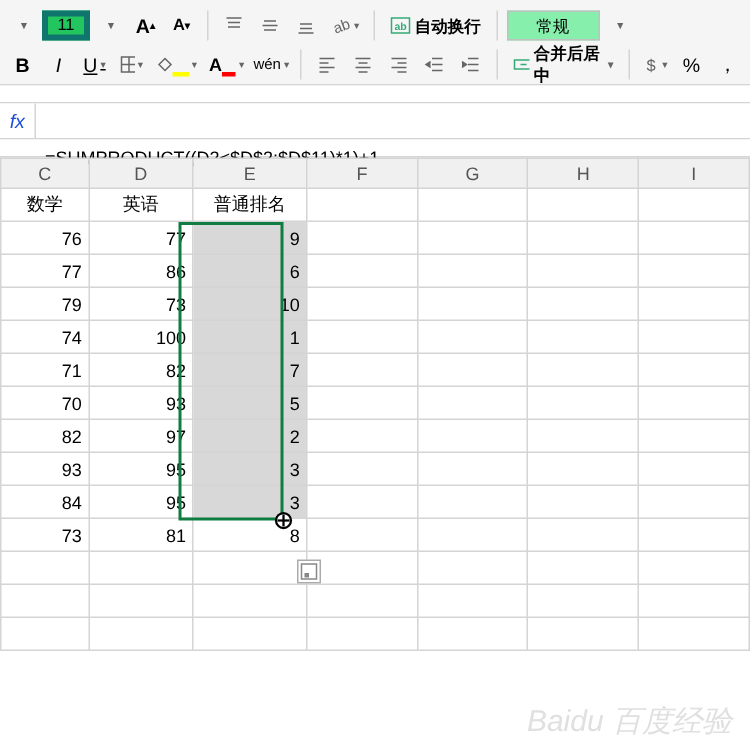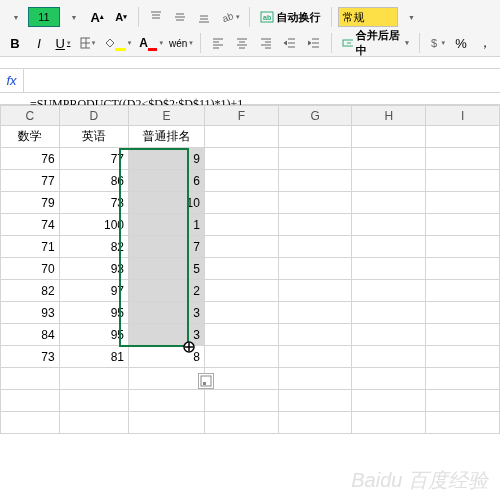--- a/index.html
+++ b/index.html
@@ -3,36 +3,36 @@
 <meta charset="utf-8">
 <style>
   * { box-sizing: border-box; margin: 0; padding: 0; }
   body { font-family: "Microsoft YaHei", Arial, sans-serif; font-size: 12px; background: #fff; width: 500px; height: 500px; overflow: hidden; position: relative; }
   
   
   .ribbon { background: #f5f5f5; border-bottom: 1px solid #d4d4d4; padding: 4px 0 0 0; }
   .ribbon-row { display: flex; align-items: center; height: 26px; padding: 0 4px; gap: 2px; }
   .rbtn { display: inline-flex; align-items: center; justify-content: center; min-width: 22px; height: 22px; padding: 0 3px; cursor: pointer; border-radius: 2px; }
   .sep { width: 1px; height: 20px; background: #d4d4d4; margin: 0 4px; }
-  .font-size { width: 32px; height: 20px; border: 1px solid #0f766e; text-align: center; font-size: 11px; background: #22c55e; display: inline-flex; align-items: center; justify-content: center; }
+  .font-size { width: 32px; height: 20px; border: 4px solid #0f766e; text-align: center; font-size: 11px; background: #22c55e; display: inline-flex; align-items: center; justify-content: center; }
   .dd-arrow { font-size: 7px; color: #666; margin-left: 2px; }
   .color-bar { display: inline-block; width: 14px; height: 3px; position: relative; top: 6px; }
   .ribbon-groups { display: flex; border-top: 1px solid #e0e0e0; }
   .ribbon-group { flex: 0 0 auto; text-align: center; font-size: 11px; color: #666; padding: 4px 0; border-right: 1px solid #e0e0e0; }
   .grp-font { width: 172px; }
   .grp-align { width: 200px; }
   .grp-num { width: 120px; }
-  .combo { height: 20px; border: 1px solid #c0c0c0; background: #fde047; font-size: 11px; padding: 0 4px; display: inline-flex; align-items: center; min-width: 60px; }
+  .combo { height: 20px; border: 1px solid #c0c0c0; background: #86efac; font-size: 11px; padding: 0 19px; display: inline-flex; align-items: center; min-width: 60px; }
   
   .wide-btn { display: inline-flex; align-items: center; font-size: 11px; padding: 0 4px; height: 22px; cursor: pointer; gap: 3px; font-weight: bold; }
   
   
   .formula-bar { display: flex; align-items: center; height: 24px; border-bottom: 1px solid #d4d4d4; background: #fff; }
   .fx-label { width: 24px; text-align: center; font-style: italic; color: #1d4ed8; font-size: 13px; border-right: 1px solid #d4d4d4; height: 100%; display: flex; align-items: center; justify-content: center; }
-  .formula-input { flex: 1; padding: 0 6px; font-size: 12px; font-family: Liberation Serif, serif; height: 100%; display: flex; align-items: center; margin-top: 48px; }
+  .formula-input { flex: 1; padding: 0 6px; font-size: 12px; font-family: Liberation Sans, sans-serif; height: 100%; display: flex; align-items: center; margin-top: 48px; }
   
   
   .spacer { height: 12px; border-bottom: 1px solid #d4d4d4; background: #fff; }
   
   
   .grid { position: relative; }
   table { border-collapse: collapse; width: 100%; }
   th, td { border: 1px solid #d4d4d4; height: 22px; font-size: 12px; font-weight: normal; padding: 0 4px; background: #fff; }
   th.colhead { background: #f0f0f0; text-align: center; color: #555; height: 20px; }
   .col-c { width: 54px; }

